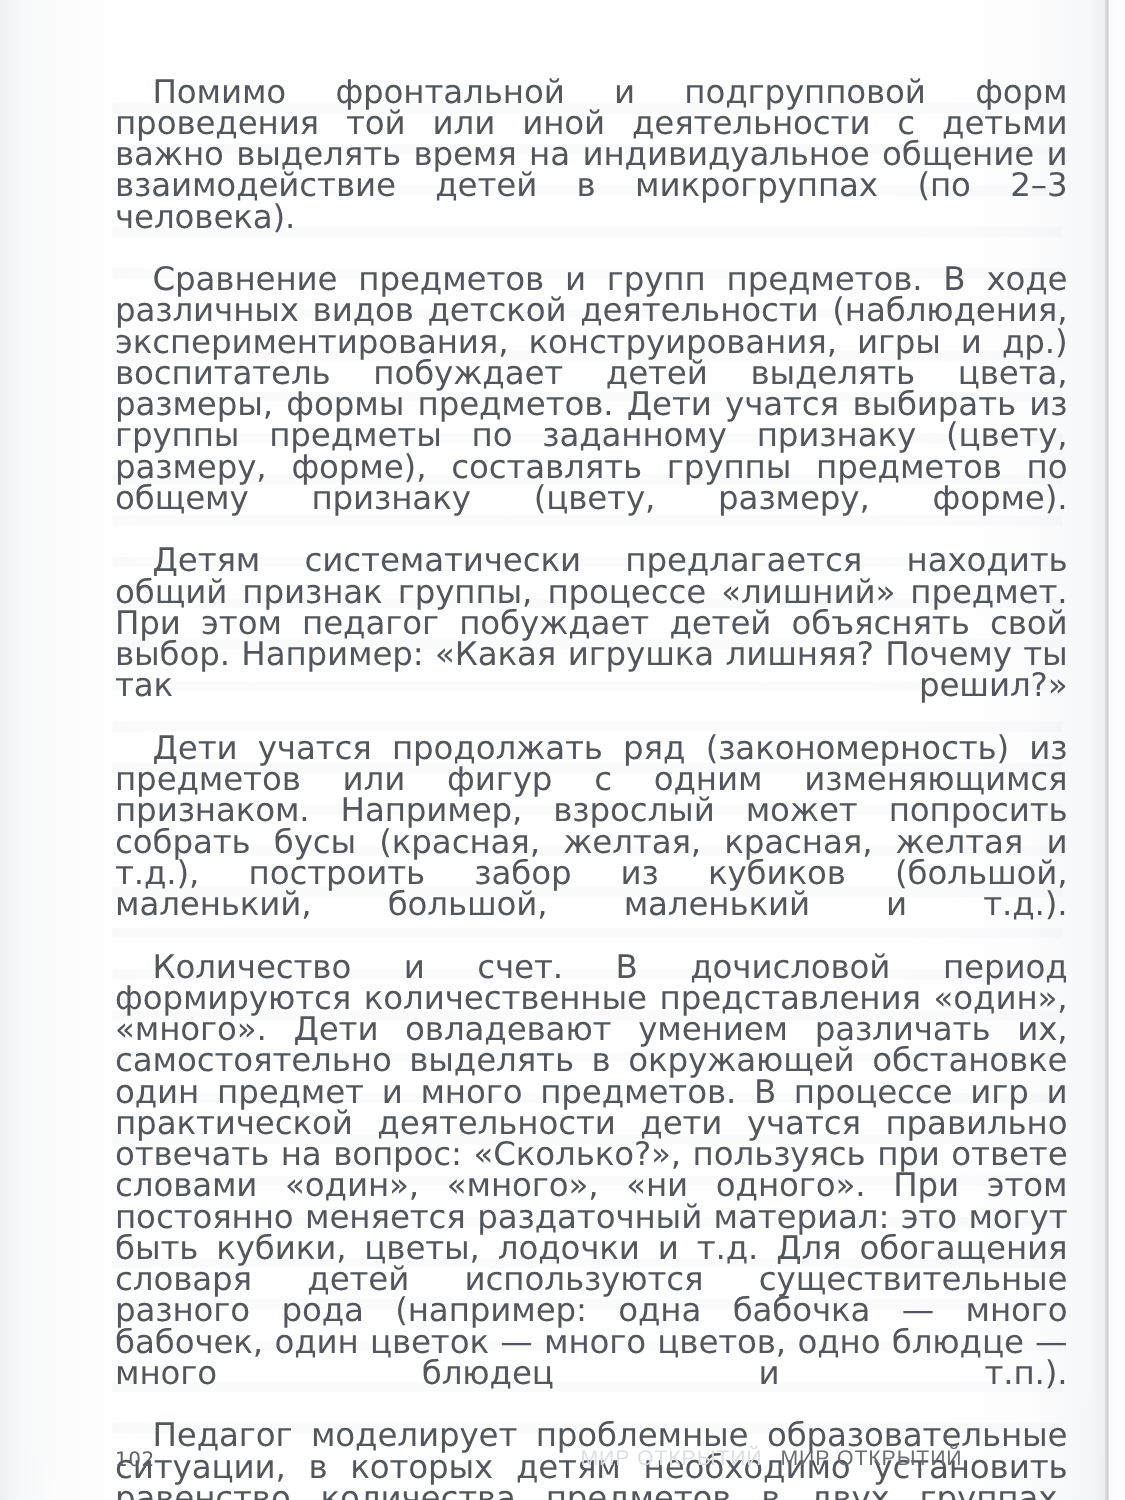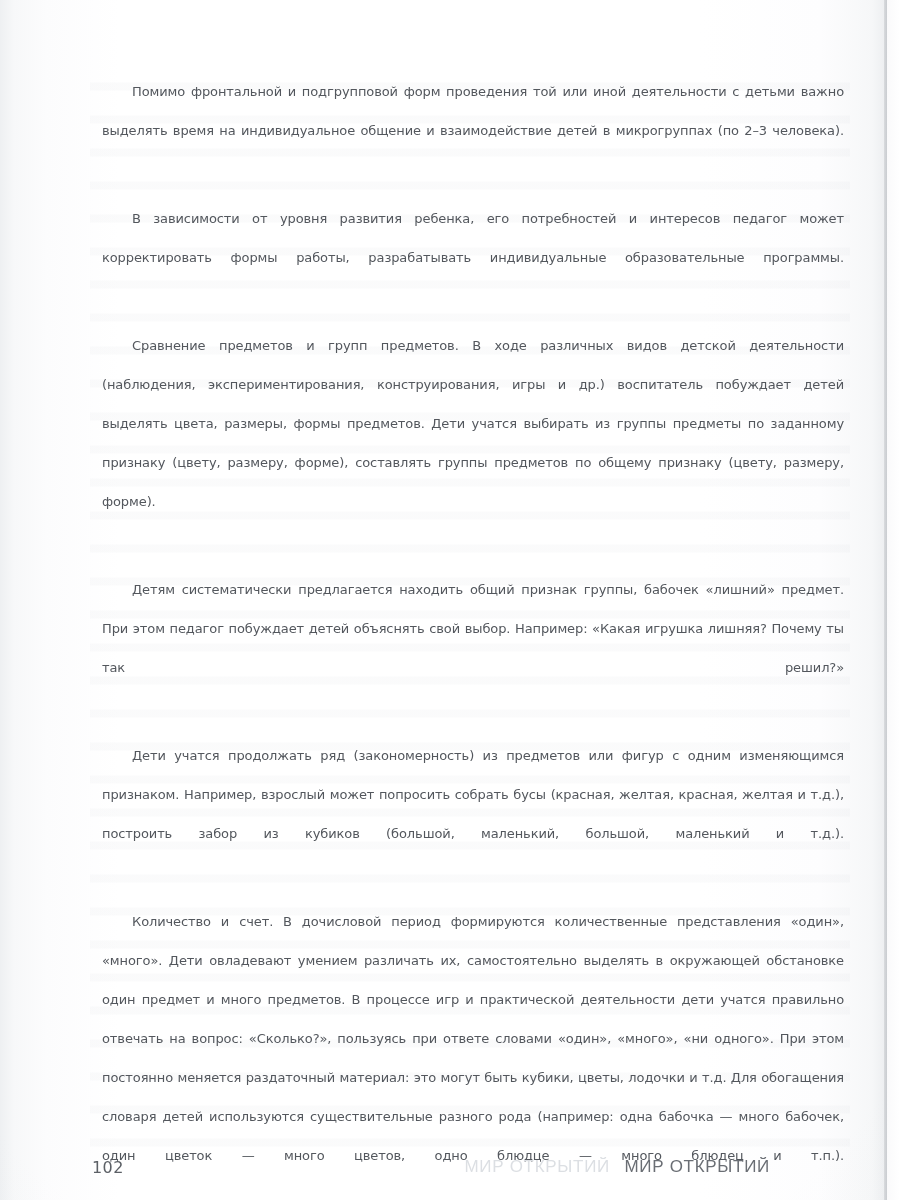--- a/index.html
+++ b/index.html
@@ -87,26 +87,26 @@
 
   
   .textblock {
     position: absolute;
     left: 92px;
     top: 62px;
     width: 762px;
   }
 
   p.para {
-    margin: 10px;
+    margin: 0;
     text-indent: 30px;
     text-align: justify;
     text-justify: inter-word;
-    font-size: 13px;
-    line-height: 39px;
+    font-size: 26px;
+    line-height: 25px;
     letter-spacing: -0.1px;
     color: #53575d;
     word-spacing: 0.2px;
     -webkit-font-smoothing: antialiased;
   }
 
   p.para::after {
     content: "";
     display: inline-block;
     width: 100%;
@@ -160,30 +160,27 @@
   <div class="vignette"></div>
   <div class="paper-edge"></div>
   <div class="outside"></div>
 
   <div class="textblock">
 
     <p class="para">
       <span>Помимо фронтальной и подгрупповой форм проведения той или иной деятельности с детьми важно выделять время на индивидуальное общение и взаимодействие детей в микрогруппах (по 2–3 человека).</span>
     </p>
 
-    <p class="para">
-      <span>В зависимости от уровня развития ребенка, его потребностей и интересов педагог может корректировать формы работы, разрабатывать индивидуальные образовательные программы.</span>
-    </p>
 
     <p class="para">
       <span class="run-in">Сравнение предметов и групп предметов.</span><span> В ходе различных видов детской деятельности (наблюдения, экспериментирования, конструирования, игры и др.) воспитатель побуждает детей выделять цвета, размеры, формы предметов. Дети учатся выбирать из группы предметы по заданному признаку (цвету, размеру, форме), составлять группы предметов по общему признаку (цвету, размеру, форме).</span>
     </p>
 
     <p class="para">
-      <span>Детям систематически предлагается находить общий признак группы, бабочек «лишний» предмет. При этом педагог побуждает детей объяснять свой выбор. Например: «Какая игрушка лишняя? Почему ты так решил?»</span>
+      <span>Детям систематически предлагается находить общий признак группы, процессе «лишний» предмет. При этом педагог побуждает детей объяснять свой выбор. Например: «Какая игрушка лишняя? Почему ты так решил?»</span>
     </p>
 
     <p class="para">
       <span>Дети учатся продолжать ряд (закономерность) из предметов или фигур с одним изменяющимся признаком. Например, взрослый может попросить собрать бусы (красная, желтая, красная, желтая и т.д.), построить забор из кубиков (большой, маленький, большой, маленький и т.д.).</span>
     </p>
 
     <p class="para">
       <span class="run-in">Количество и счет.</span><span> В дочисловой период формируются количественные представления «один», «много». Дети овладевают умением различать их, самостоятельно выделять в окружающей обстановке один предмет и много предметов. В процессе игр и практической деятельности дети учатся правильно отвечать на вопрос: «Сколько?», пользуясь при ответе словами «один», «много», «ни одного». При этом постоянно меняется раздаточный материал: это могут быть кубики, цветы, лодочки и т.д. Для обогащения словаря детей используются существительные разного рода (например: одна бабочка — много бабочек, один цветок — много цветов, одно блюдце — много блюдец и т.п.).</span>
     </p>
 

